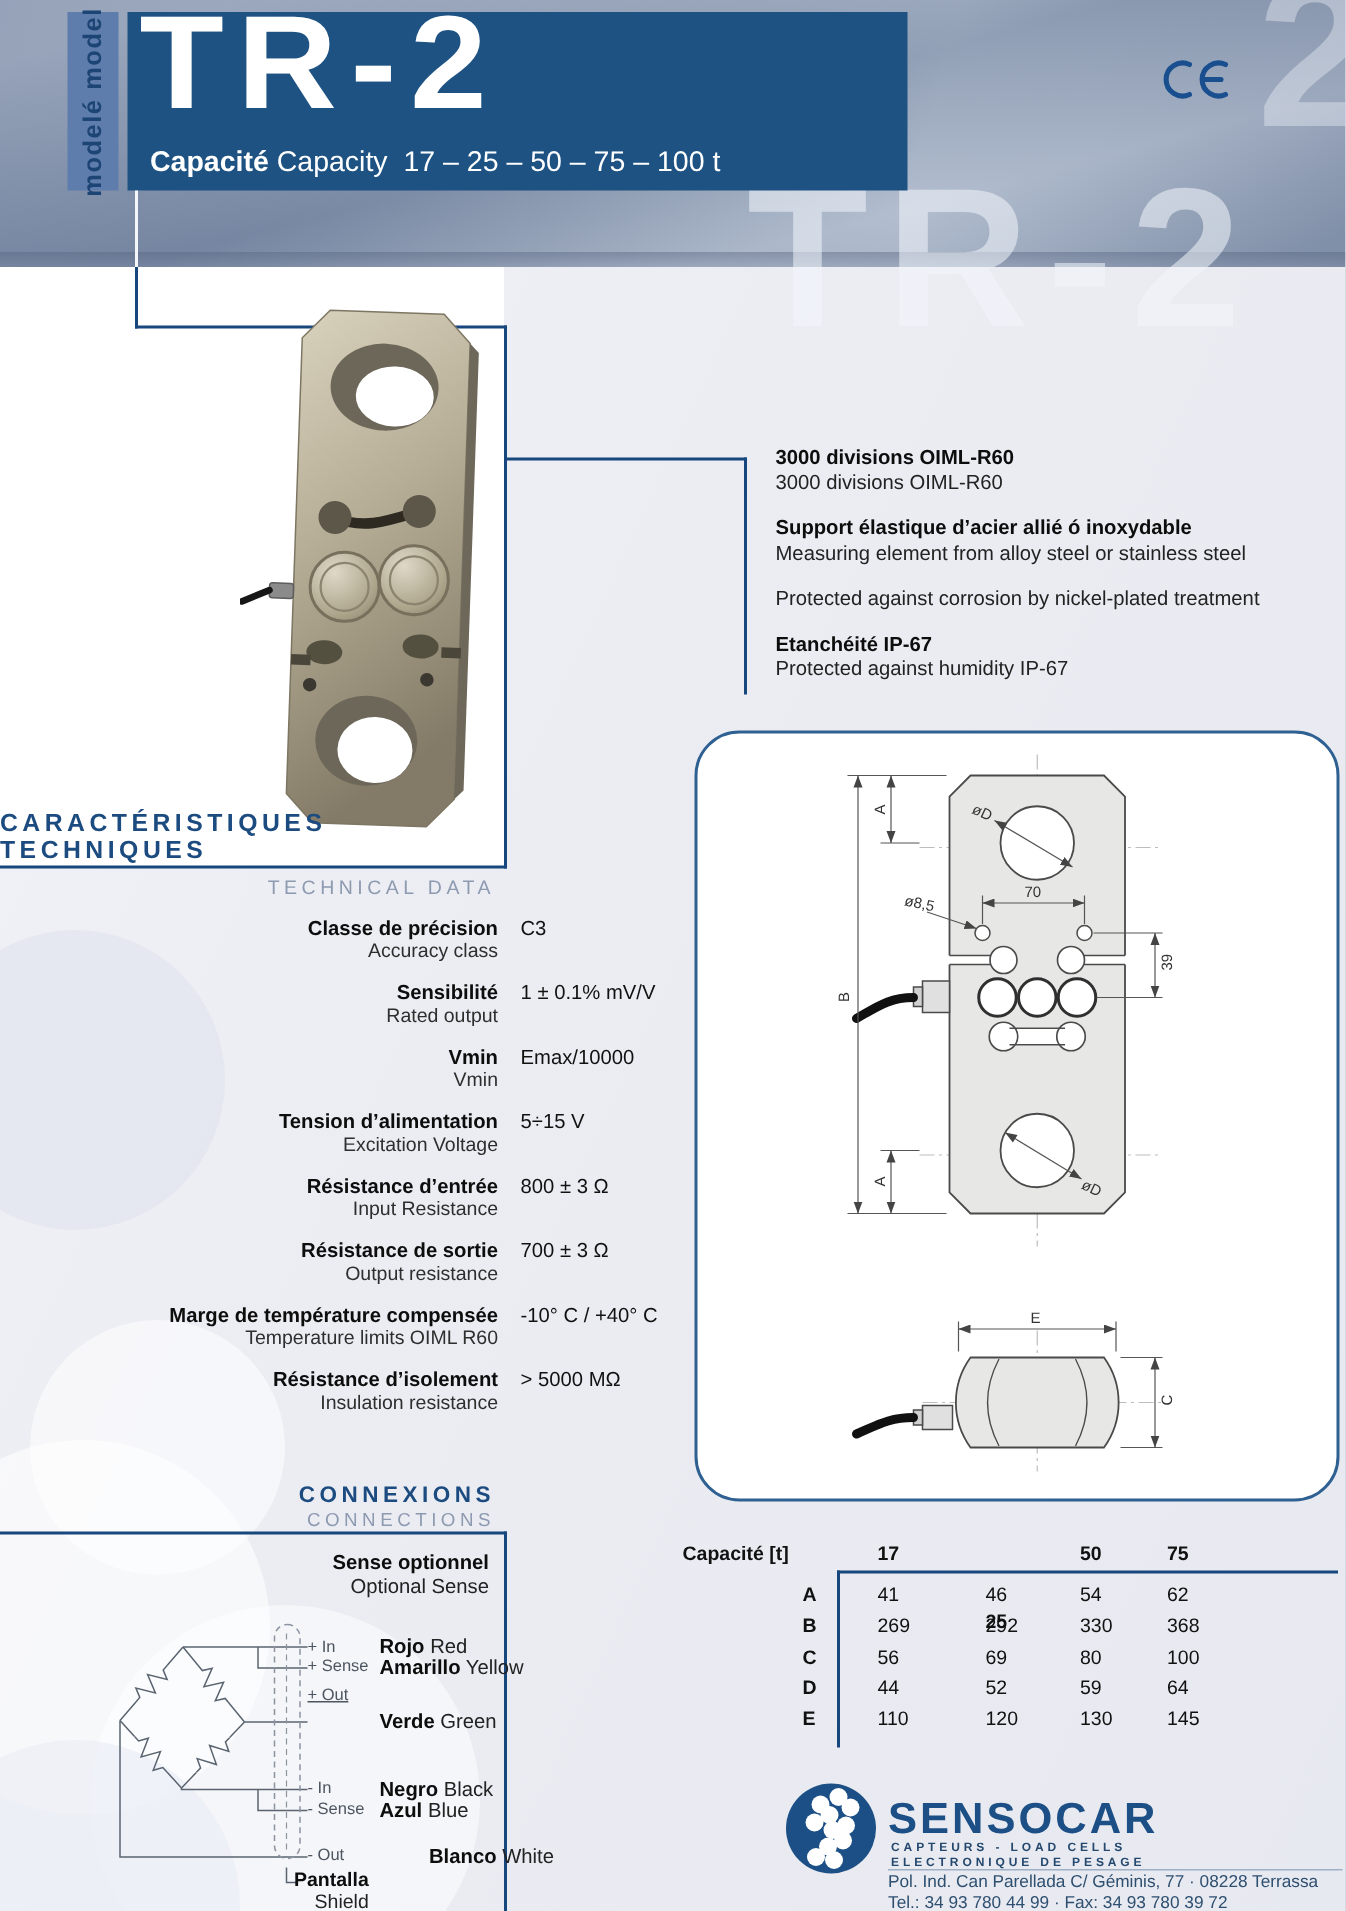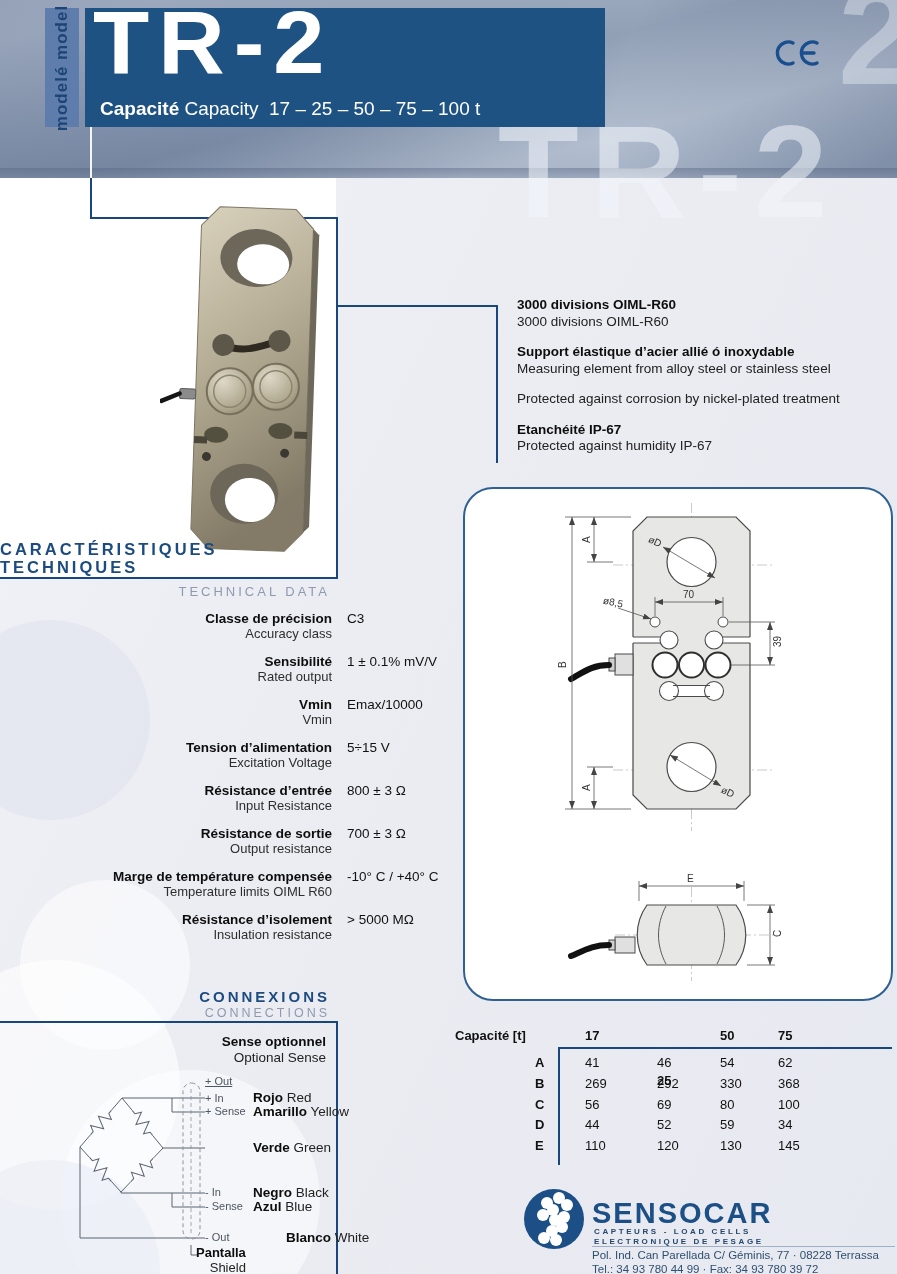--- a/index.html
+++ b/index.html
@@ -396,21 +396,21 @@
       <path d="M122,118 V132 H155"></path>
       <path d="M30,72 V163 H155"></path>
       <path d="M141,170 V180 H148"></path>
     </g>
     <rect x="133" y="8" width="17" height="156" rx="8.5" fill="none" stroke="#8a93a0" stroke-width="1" stroke-dasharray="4 3"></rect>
     <line x1="141" y1="14" x2="141" y2="158" stroke="#8a93a0" stroke-width="0.8" stroke-dasharray="4 3"></line>
   </svg>
 
   <div class="term abs" style="top:1092px;">+ In</div>
   <div class="term abs" style="top:1105px;">+ Sense</div>
-  <div class="term abs" style="top:1075px;text-decoration:underline;">+ Out</div>
+  <div class="term abs" style="top:1124px;text-decoration:underline;">+ Out</div>
   <div class="term abs" style="top:1186px;">- In</div>
   <div class="term abs" style="top:1200px;">- Sense</div>
   <div class="term abs" style="top:1231px;">- Out</div>
 
   <div class="wirename" style="top:1090px;"><span class="es">Rojo</span> <span>Red</span></div>
   <div class="wirename" style="top:1104px;"><span class="es">Amarillo</span> <span>Yellow</span></div>
   <div class="wirename" style="top:1140px;"><span class="es">Verde</span> <span>Green</span></div>
   <div class="wirename" style="top:1185px;"><span class="es">Negro</span> <span>Black</span></div>
   <div class="wirename" style="top:1199px;"><span class="es">Azul</span> <span>Blue</span></div>
   <div class="wirename" style="top:1230px;padding-left:33px;"><span class="es">Blanco</span> <span>White</span></div>
@@ -446,21 +446,21 @@
       <span class="ct-v" style="left:130px;">56</span>
       <span class="ct-v" style="left:202px;">69</span>
       <span class="ct-v" style="left:265px;">80</span>
       <span class="ct-v" style="left:323px;">100</span>
     </div>
     <div class="ct-row" style="top:89px;">
       <span class="ct-lab">D</span>
       <span class="ct-v" style="left:130px;">44</span>
       <span class="ct-v" style="left:202px;">52</span>
       <span class="ct-v" style="left:265px;">59</span>
-      <span class="ct-v" style="left:323px;">34</span>
+      <span class="ct-v" style="left:323px;">64</span>
     </div>
     <div class="ct-row" style="top:110px;">
       <span class="ct-lab">E</span>
       <span class="ct-v" style="left:130px;">110</span>
       <span class="ct-v" style="left:202px;text-align:center;">120</span>
       <span class="ct-v" style="left:265px;">130</span>
       <span class="ct-v" style="left:323px;">145</span>
     </div>
   </div>
 

